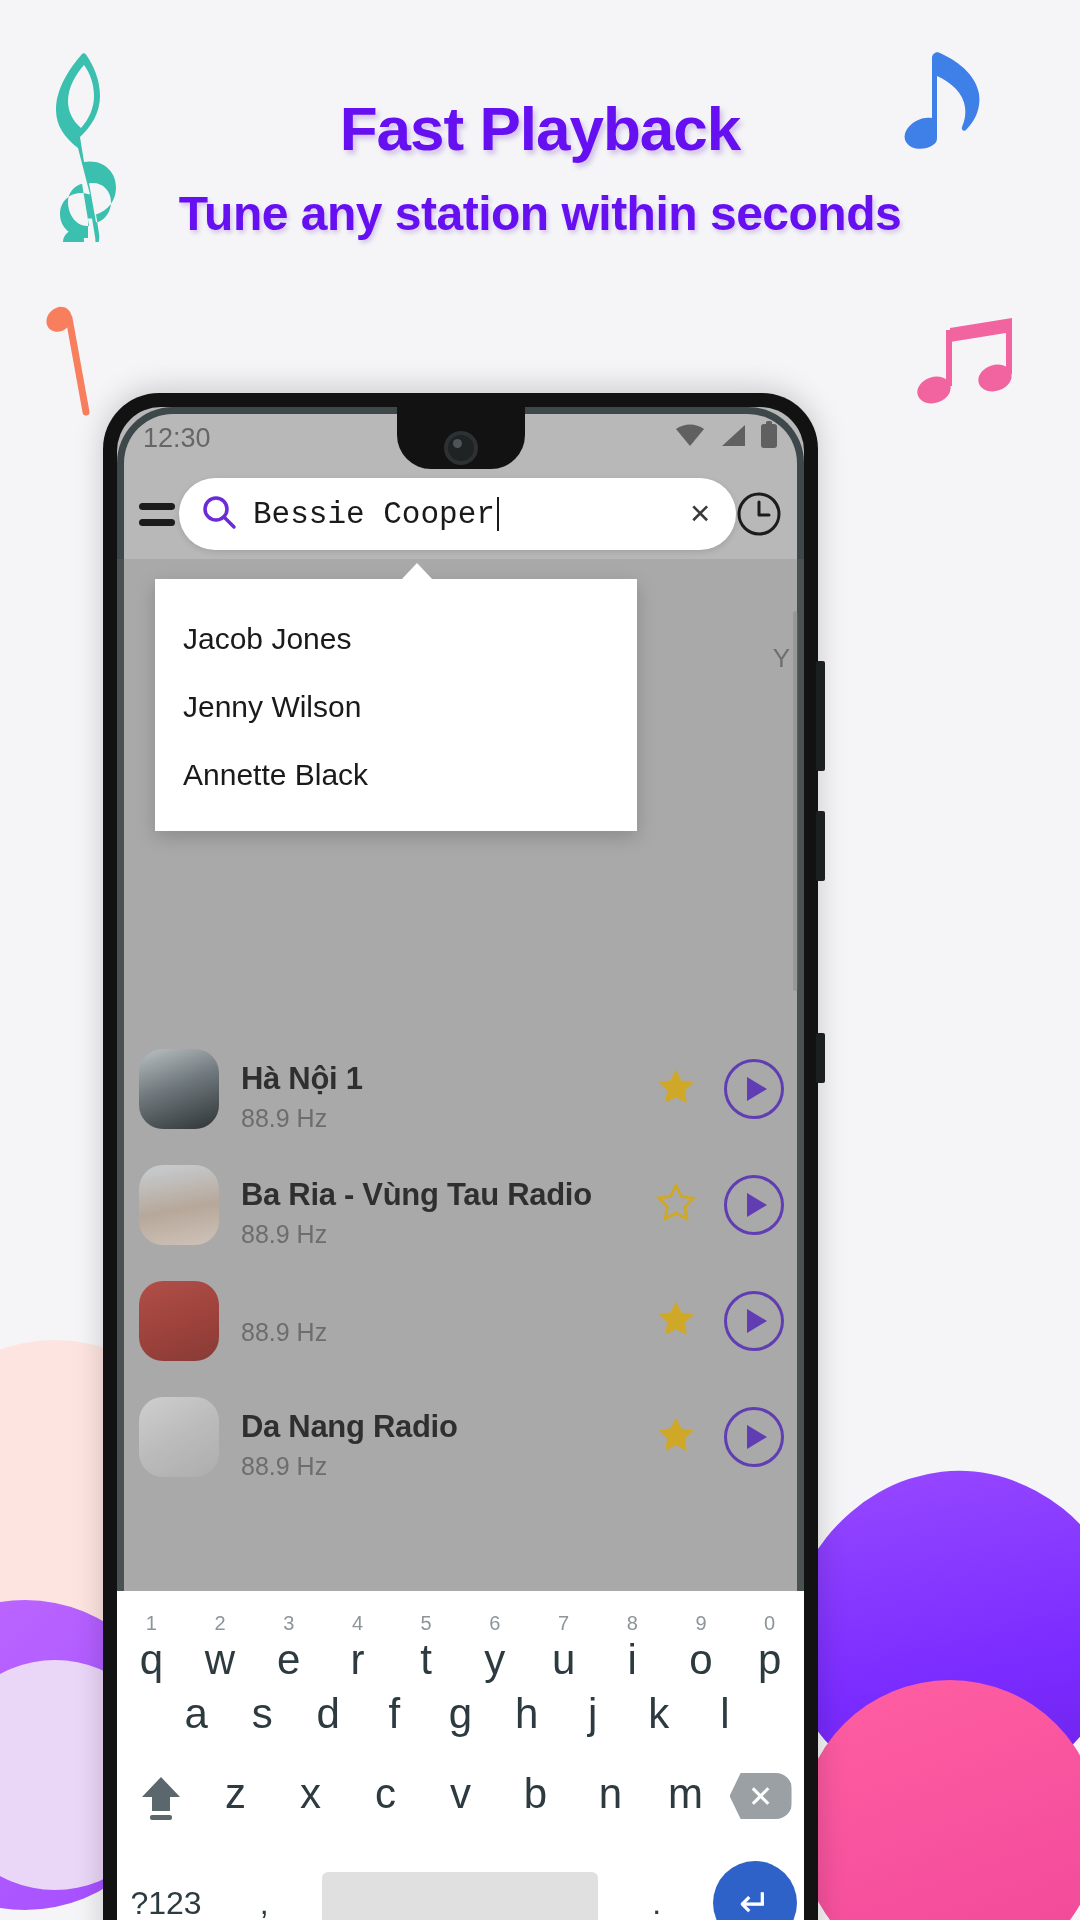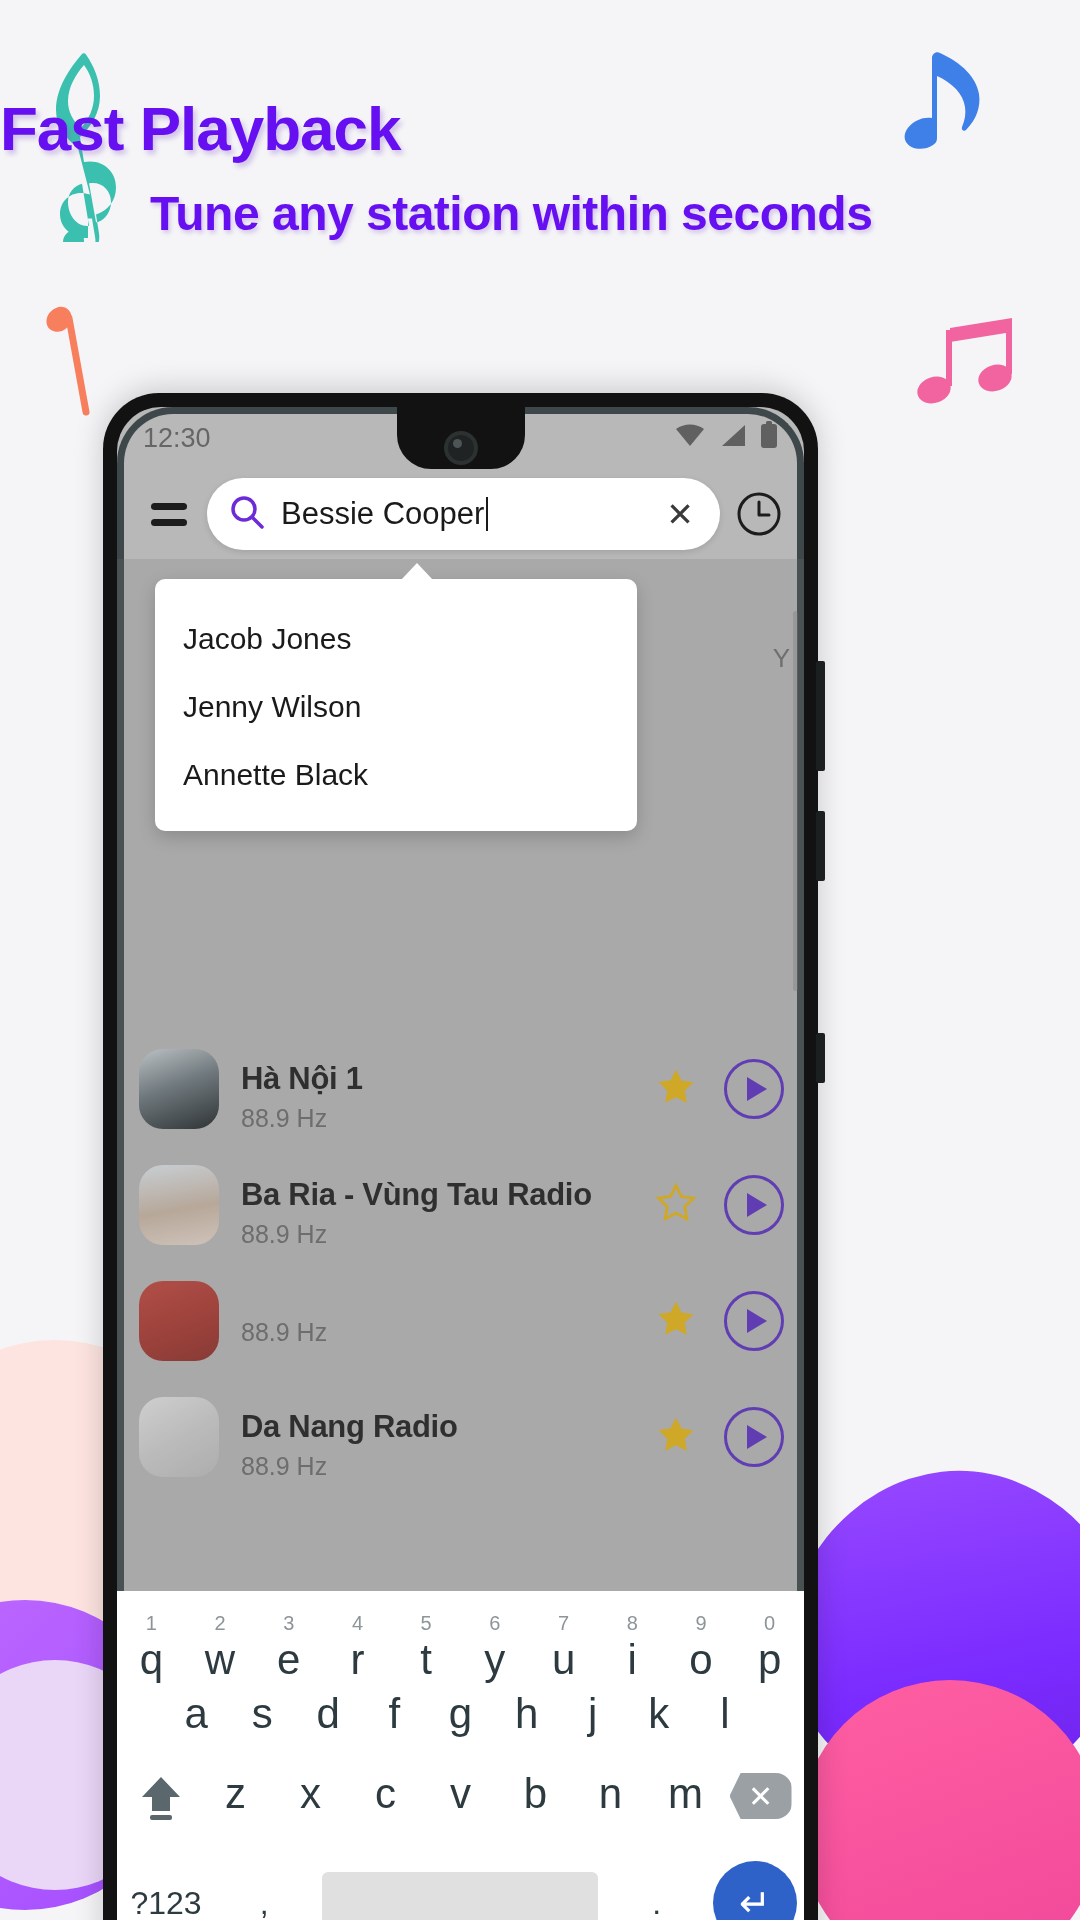--- a/index.html
+++ b/index.html
@@ -43,21 +43,21 @@
   
   .deco { position:absolute; z-index:2; }
   .deco-treble { left:44px; top:52px; }
   .deco-blue-note { right:82px; top:48px; }
   .deco-orange-note { left:40px; top:300px; }
   .deco-pink-note { right:60px; top:318px; }
 
   
   .headline-wrap {
     position:absolute; top:96px; left:0; right:0; z-index:3;
-    text-align:left;
+    text-align:center;
   }
   .headline {
     font-size:62px; font-weight:bold; color:#6610f2;
     letter-spacing:-1px; line-height:1.05;
     text-shadow:3px 4px 5px rgba(130,80,200,.30);
   }
   .subhead {
     margin-top:22px;
     font-size:48px; font-weight:bold; color:#6610f2;
     line-height:1.30; letter-spacing:-.5px;
@@ -118,23 +118,24 @@
   .statusbar {
     position:absolute; top:0; left:0; right:0; height:62px;
     display:flex; align-items:center; justify-content:space-between;
     padding:0 26px; z-index:30; color:#666;
     font-size:27px;
   }
   .status-icons { display:flex; align-items:center; gap:13px; }
 
   
   .toolbar {
-    position:absolute; top:62px; left:12px; right:0; height:90px;
-    display:flex; align-items:center; gap:16px; padding:0 22px;
+    position:absolute; top:62px; left:0; right:0; height:90px;
+    display:flex; align-items:center; padding:0 22px;
     z-index:22;
+    font-family:Liberation Mono, monospace;
   }
   .hamburger { width:40px; display:flex; flex-direction:column; gap:9px; flex:0 0 auto; }
   .hamburger i { display:block; height:7px; border-radius:4px; background:#1c1c1c; }
   .hamburger i:nth-child(1){ width:36px; }
   .hamburger i:nth-child(2){ width:36px; }
 
   .searchbox {
     flex:1 1 auto; height:72px; background:#fff; border-radius:36px;
     display:flex; align-items:center; padding:0 22px; gap:16px;
     box-shadow:0 2px 6px rgba(0,0,0,.12);
@@ -145,21 +146,21 @@
     display:flex; align-items:center;
   }
   .caret { display:inline-block; width:2px; height:34px; background:#1a1a1a; margin-left:2px; }
   .clear-x { font-size:33px; color:#3a3a3a; line-height:1; padding:0 4px; }
 
   .history-btn { flex:0 0 auto; width:46px; height:46px; }
 
   
   .suggest {
     position:absolute; top:172px; left:38px; width:482px;
-    background:#fff; border-radius:10px; z-index:25;
+    background:#fff; border-radius:0; z-index:25;
     box-shadow:0 6px 18px rgba(0,0,0,.18);
     padding:26px 0 22px 0;
   }
   .suggest::before {
     content:""; position:absolute; top:-16px; left:246px;
     border-left:16px solid transparent; border-right:16px solid transparent;
     border-bottom:17px solid #fff;
   }
   .suggest-item {
     padding:17px 28px; font-size:30px; color:#1a1a1a;

